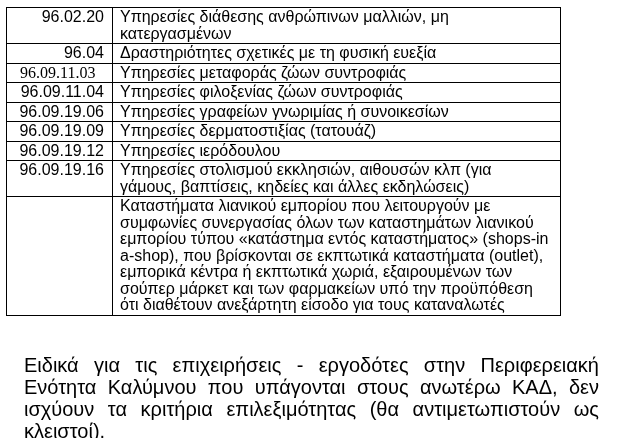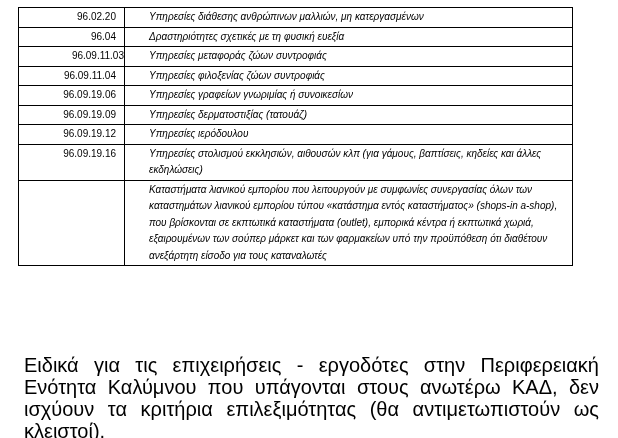--- a/index.html
+++ b/index.html
@@ -10,48 +10,48 @@
   body {
     width: 618px;
     height: 438px;
     position: relative;
     font-family: "Liberation Sans", sans-serif;
     color: #000000;
     overflow: hidden;
   }
   .kad-table {
     position: absolute;
-    left: 18px;
+    left: 6px;
     top: 7px;
     width: 555px;
     border-collapse: collapse;
     table-layout: fixed;
-    font-size: 10px;
+    font-size: 16px;
     line-height: 16.5px;
   }
   .kad-table td {
     border: 1px solid #000000;
     vertical-align: top;
     padding: 1px 0;
     box-sizing: border-box;
     word-wrap: break-word;
   }
   .kad-table td.code {
     text-align: right;
     padding-right: 8px;
   }
   .kad-table td.code.shift-left {
-    text-align: right;
+    text-align: left;
     padding-left: 13px;
     padding-right: 0;
+    font-family: Liberation Serif, serif;
   }
   .kad-table td.desc {
-    padding-left: 24px;
+    padding-left: 7px;
     padding-right: 10px;
-    font-style: italic;
   }
   .note {
     position: absolute;
     left: 22px;
     top: 352px;
     width: 575px;
     font-size: 20px;
     line-height: 22px;
     text-align: justify;
     margin: 2px;

